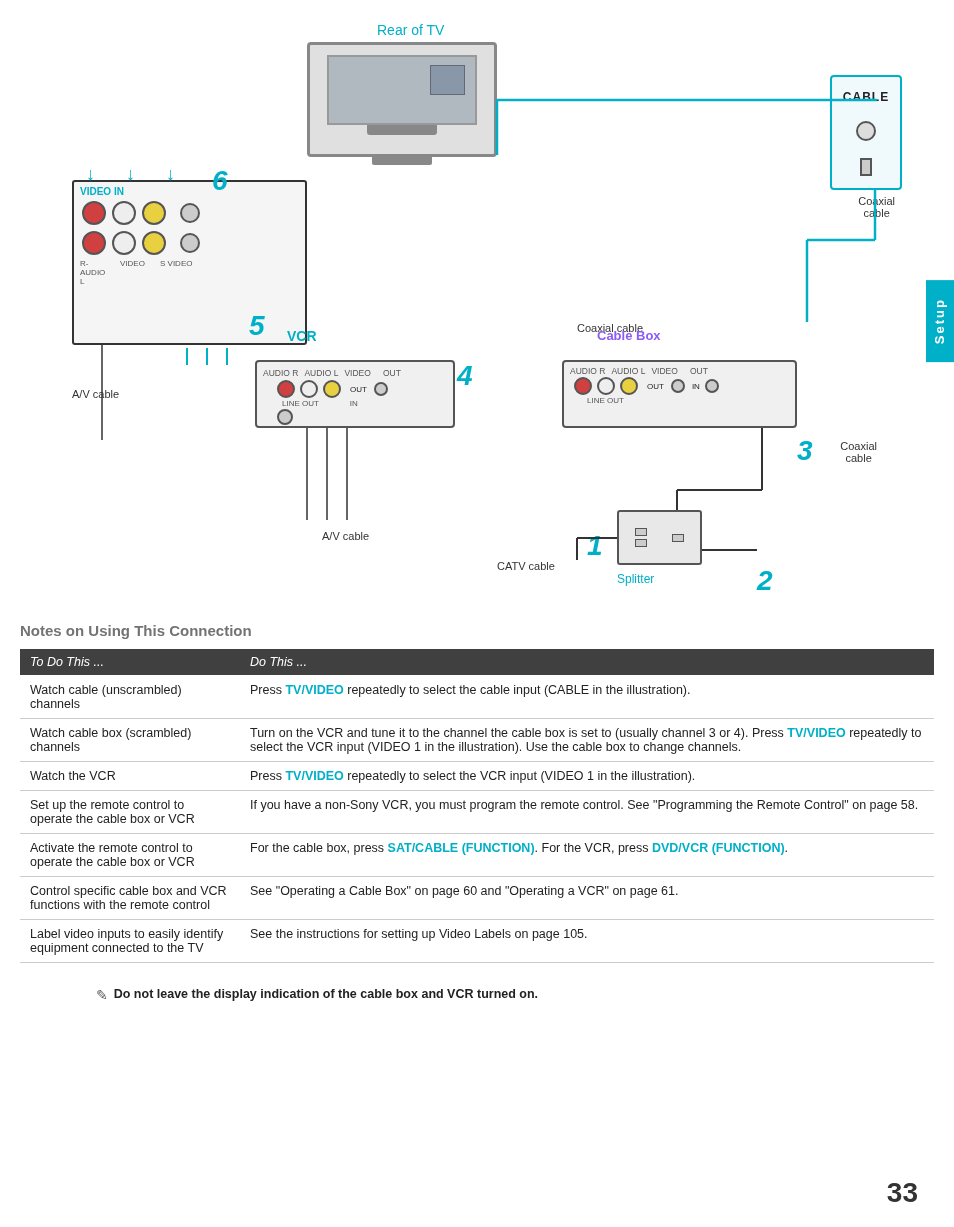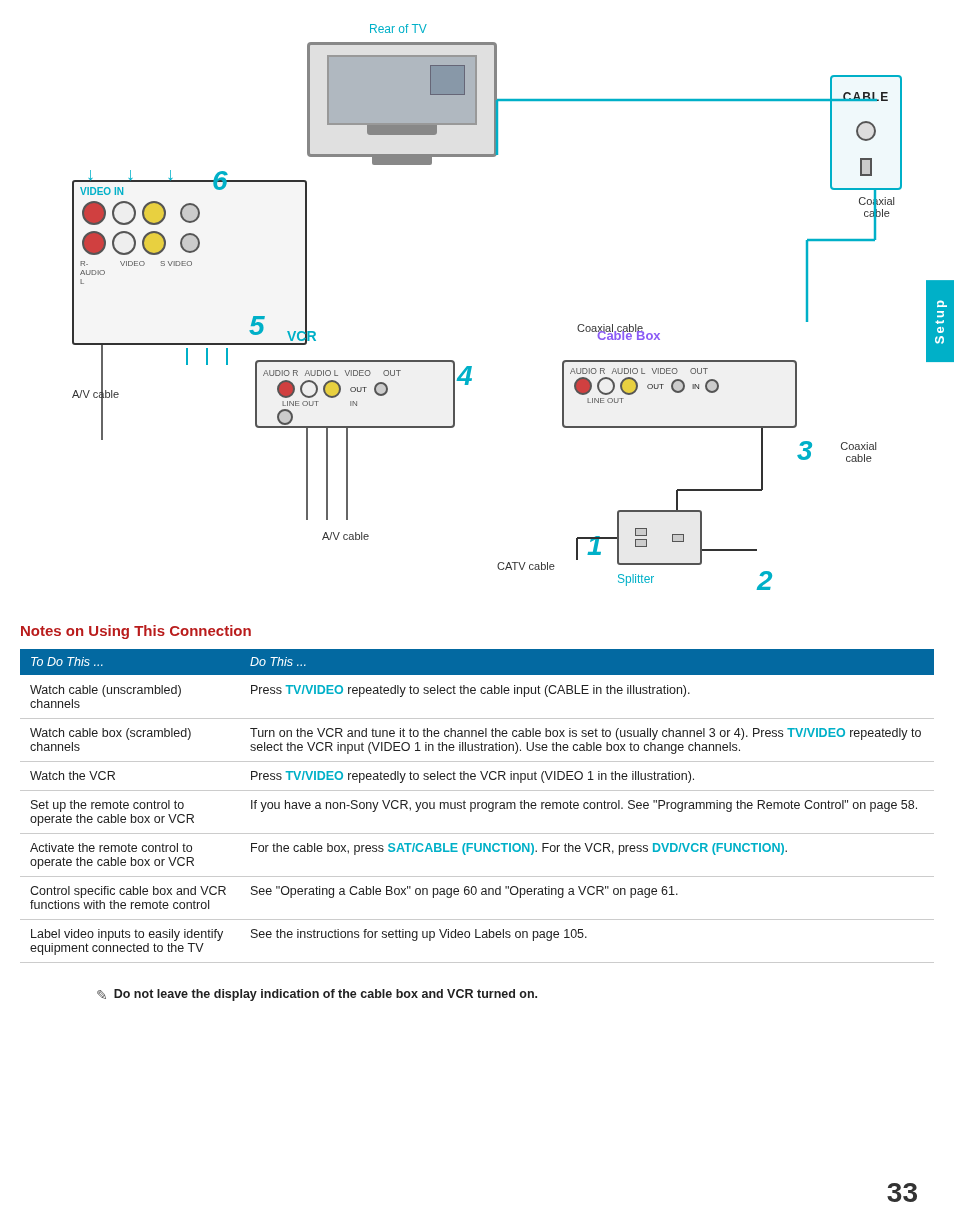--- a/index.html
+++ b/index.html
@@ -37,54 +37,54 @@
       width: 920px;
       height: 590px;
       margin: 20px auto 0 auto;
       overflow: hidden;
     }
 
     
     .label-rear-tv {
       position: absolute;
       top: 2px;
-      left: 352px;
+      left: 360px;
       color: #00b0c8;
-      font-size: 12px;
+      font-size: 14px;
     }
 
     
     .diagram-svg {
       position: absolute;
       top: 0; left: 0;
       width: 100%;
       height: 100%;
       pointer-events: none;
     }
 
     
     .notes-section {
       margin: 0 20px;
       padding-top: 12px;
     }
     .notes-title {
-      color: #b91c1c;
+      color: #737373;
       font-size: 15px;
       font-weight: bold;
       margin-bottom: 10px;
     }
 
     
     .connection-table {
       width: 100%;
       border-collapse: collapse;
       font-size: 12.5px;
     }
     .connection-table thead tr {
-      background: #0369a1;
+      background: #404040;
       color: #fff;
       margin-top: 36px;
     }
     .connection-table thead th {
       padding: 6px 10px;
       text-align: left;
       font-style: italic;
       font-weight: normal;
     }
     .connection-table tbody tr {

